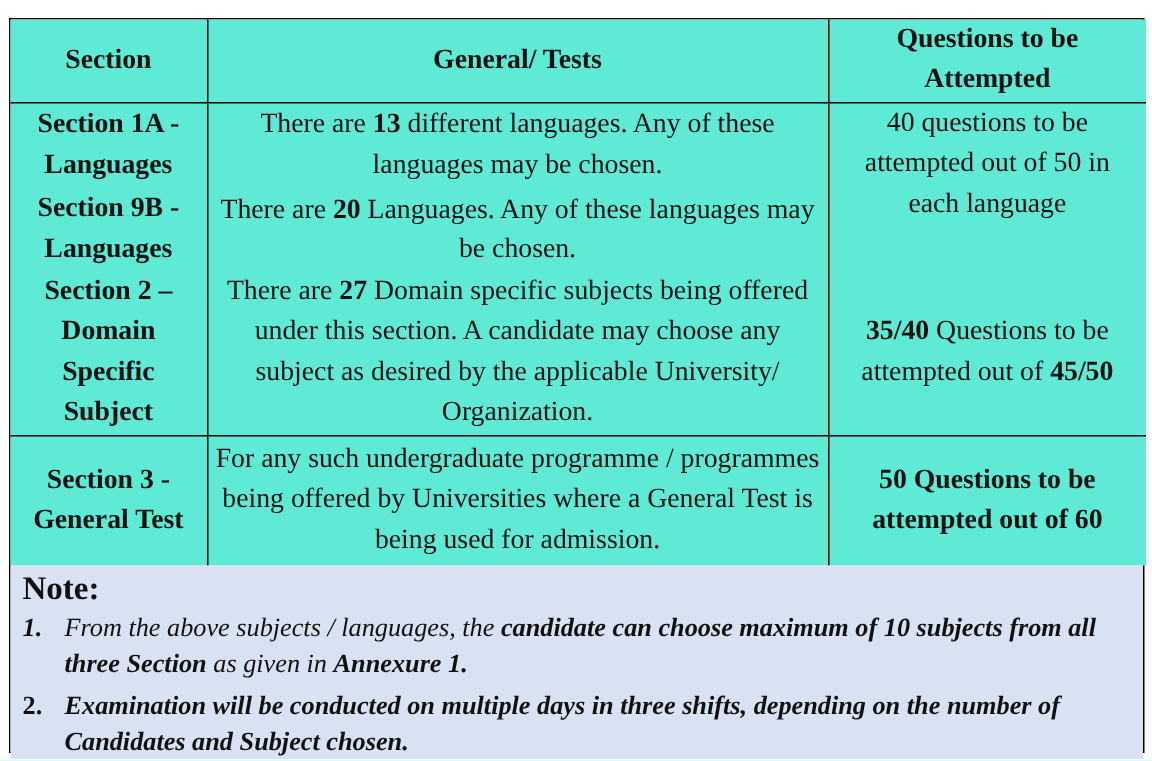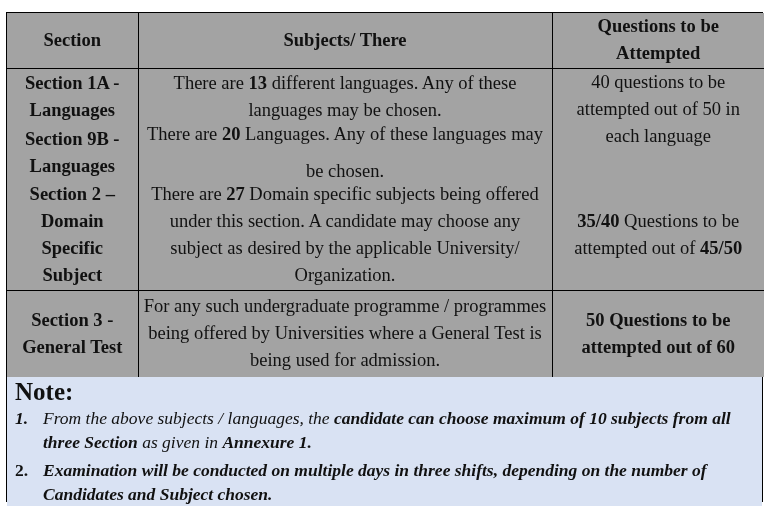--- a/index.html
+++ b/index.html
@@ -20,21 +20,21 @@
       top: 12px;
       width: 757px;
       height: 490px;
       border: 1px solid #000;
       box-sizing: border-box;
     }
     table.main {
       border-collapse: collapse;
       width: 100%;
       table-layout: fixed;
-      background: #a3a3a3;
+      background: #5eead4;
     }
     table.main td, table.main th {
       border: 1px solid #000;
       text-align: center;
       vertical-align: middle;
       font-size: 18.5px;
       line-height: 27px;
       padding: 0 4px;
     }
     table.main tr:first-child th { border-top: none; }
@@ -56,21 +56,21 @@
       padding: 0 4px;
     }
     .note {
       background: #D9E2F3;
       padding: 2px 8px 4px 8px;
       height: 129px;
       box-sizing: border-box;
     }
     .note-title {
       font-weight: bold;
-      font-size: 25px;
+      font-size: 22px;
       line-height: 26px;
     }
     .note-item {
       display: flex;
       font-size: 17.5px;
       line-height: 24px;
       margin-top: 1px;
     }
     .note-num {
       font-weight: bold;
@@ -88,37 +88,37 @@
 <div class="wrap">
   <table class="main">
     <colgroup>
       <col class="col1">
         <col class="col2">
         <col class="col3">
     </colgroup>
     <tbody>
         <tr class="hdr">
       <th>Section</th>
-      <th>Subjects/ There</th>
+      <th>General/ Tests</th>
       <th style="padding:0 9px;">
         <span>Questions to be Attempted</span>
       </th>
     </tr>
 
     <tr>
       <td class="stack-cell">
         <div class="stack-item sec" style="height:56px;line-height:27px;">Section 1A - Languages</div>
         <div class="stack-item sec" style="height:56px;line-height:27px;">Section 9B - Languages</div>
         <div class="stack-item sec" style="height:109px;line-height:27px;">Section 2 – Domain Specific Subject</div>
       </td>
       <td class="stack-cell">
         <div class="stack-item" style="height:56px;line-height:27px;">
           <span><span>There are </span><b>13</b><span> different languages. Any of these languages may be chosen.</span></span>
         </div>
-        <div class="stack-item" style="height:56px;line-height:37px;">
+        <div class="stack-item" style="height:56px;line-height:26px;">
           <span><span>There are </span><b>20</b><span> Languages. Any of these languages may be chosen.</span></span>
         </div>
         <div class="stack-item" style="height:109px;line-height:27px;padding:0 10px;">
           <span><span>There are </span><b>27</b><span> Domain specific subjects being offered under this section. A candidate may choose any subject as desired by the applicable University/ Organization.</span></span>
         </div>
       </td>
       <td class="stack-cell">
         <div class="stack-item" style="height:112px;align-items:flex-start;padding:0 12px;line-height:27px;border-bottom:none;">
           <span>40 questions to be attempted out of 50 in each language</span>
         </div>

